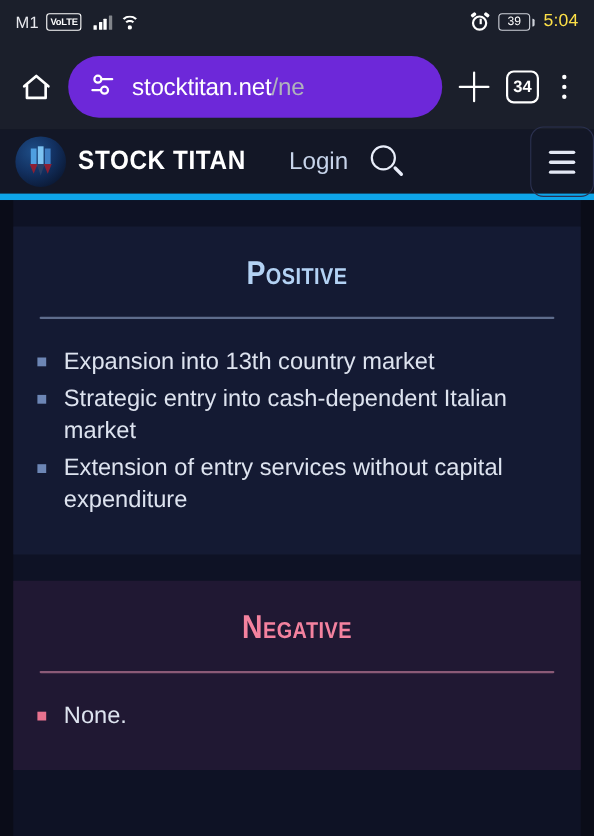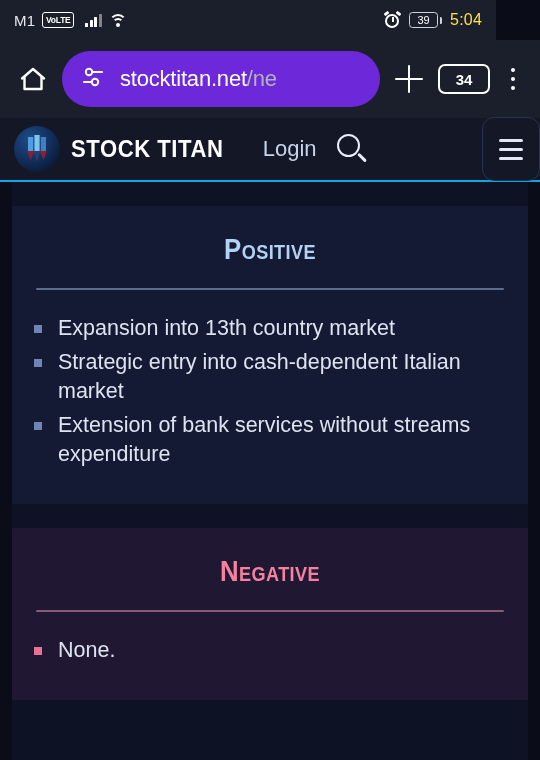--- a/index.html
+++ b/index.html
@@ -5,21 +5,21 @@
   * { margin:0; padding:0; box-sizing:border-box; }
   html, body {
     width:540px; height:760px;
     background:#0a0c18;
     font-family:"Liberation Sans", sans-serif;
     overflow:hidden;
   }
 
   
   .statusbar{
-    height:40px; width:496px;
+    height:40px; width:540px;
     background:#1b1f2b;
     display:flex; align-items:center;
     padding:0 14px;
     color:#ffffff;
   }
   .sb-left{ display:flex; align-items:center; gap:7px; }
   .sb-right{ display:flex; align-items:center; gap:8px; margin-left:auto; }
   .sb-carrier{ font-size:15px; color:#e8e9ee; letter-spacing:.3px; }
   .volte{
     border:1.6px solid #ffffff; border-radius:3px;
@@ -71,34 +71,34 @@
     font-size:22px; color:#ffffff; white-space:nowrap;
     letter-spacing:-.2px;
   }
   .url-text .dim{ color:#b0b3bb; }
   .plus{ width:34px; height:34px; position:relative; flex:0 0 auto; }
   .plus:before,.plus:after{ content:""; position:absolute; background:#fff;
     border-radius:1px; }
   .plus:before{ left:50%; top:3px; width:2.6px; height:28px; margin-left:-1.3px; }
   .plus:after{ top:50%; left:3px; height:2.6px; width:28px; margin-top:-1.3px; }
   .tabcount{
-    width:52px; height:30px; border:2.4px solid #fff; border-radius:7px;
+    width:30px; height:30px; border:2.4px solid #fff; border-radius:7px;
     display:flex; align-items:center; justify-content:center;
     font-size:15px; font-weight:bold; color:#fff; flex:0 0 auto;
   }
   .kebab{ width:22px; height:34px; display:flex; flex-direction:column;
     align-items:center; justify-content:center; gap:4.5px; flex:0 0 auto; }
   .kebab i{ width:4.6px; height:4.6px; background:#fff; border-radius:50%;
     display:block; }
 
   
   .site-header{
     height:64px; width:540px; background:#131726;
     display:flex; align-items:center; padding:0 0 0 14px; gap:0;
-    border-bottom:2px solid #0ea5e9;
+    border-bottom:6px solid #0ea5e9;
   }
   .logo-circle{
     width:46px; height:46px; border-radius:50%;
     background:radial-gradient(circle at 35% 30%, #1e4d86 0%, #123060 45%, #070c1c 100%);
     position:relative; flex:0 0 auto; overflow:hidden;
   }
   .brand{
     font-family:"Liberation Sans Narrow","Liberation Sans",sans-serif;
     font-size:24px; font-weight:bold; color:#ffffff;
     letter-spacing:.6px; margin-left:11px; white-space:nowrap;
@@ -248,21 +248,21 @@
 </div>
 
 <div class="page">
 
   <section class="card card-positive">
     <h2 class="card-title">Positive</h2>
     <div class="divider"></div>
     <ul class="points">
       <li>Expansion into 13th country market</li>
       <li>Strategic entry into cash-dependent Italian market</li>
-      <li>Extension of bank services without streams expenditure</li>
+      <li>Extension of entry services without capital expenditure</li>
     </ul>
   </section>
 
   <section class="card card-negative">
     <h2 class="card-title">Negative</h2>
     <div class="divider"></div>
     <ul class="points">
       <li>None.</li>
     </ul>
   </section>

